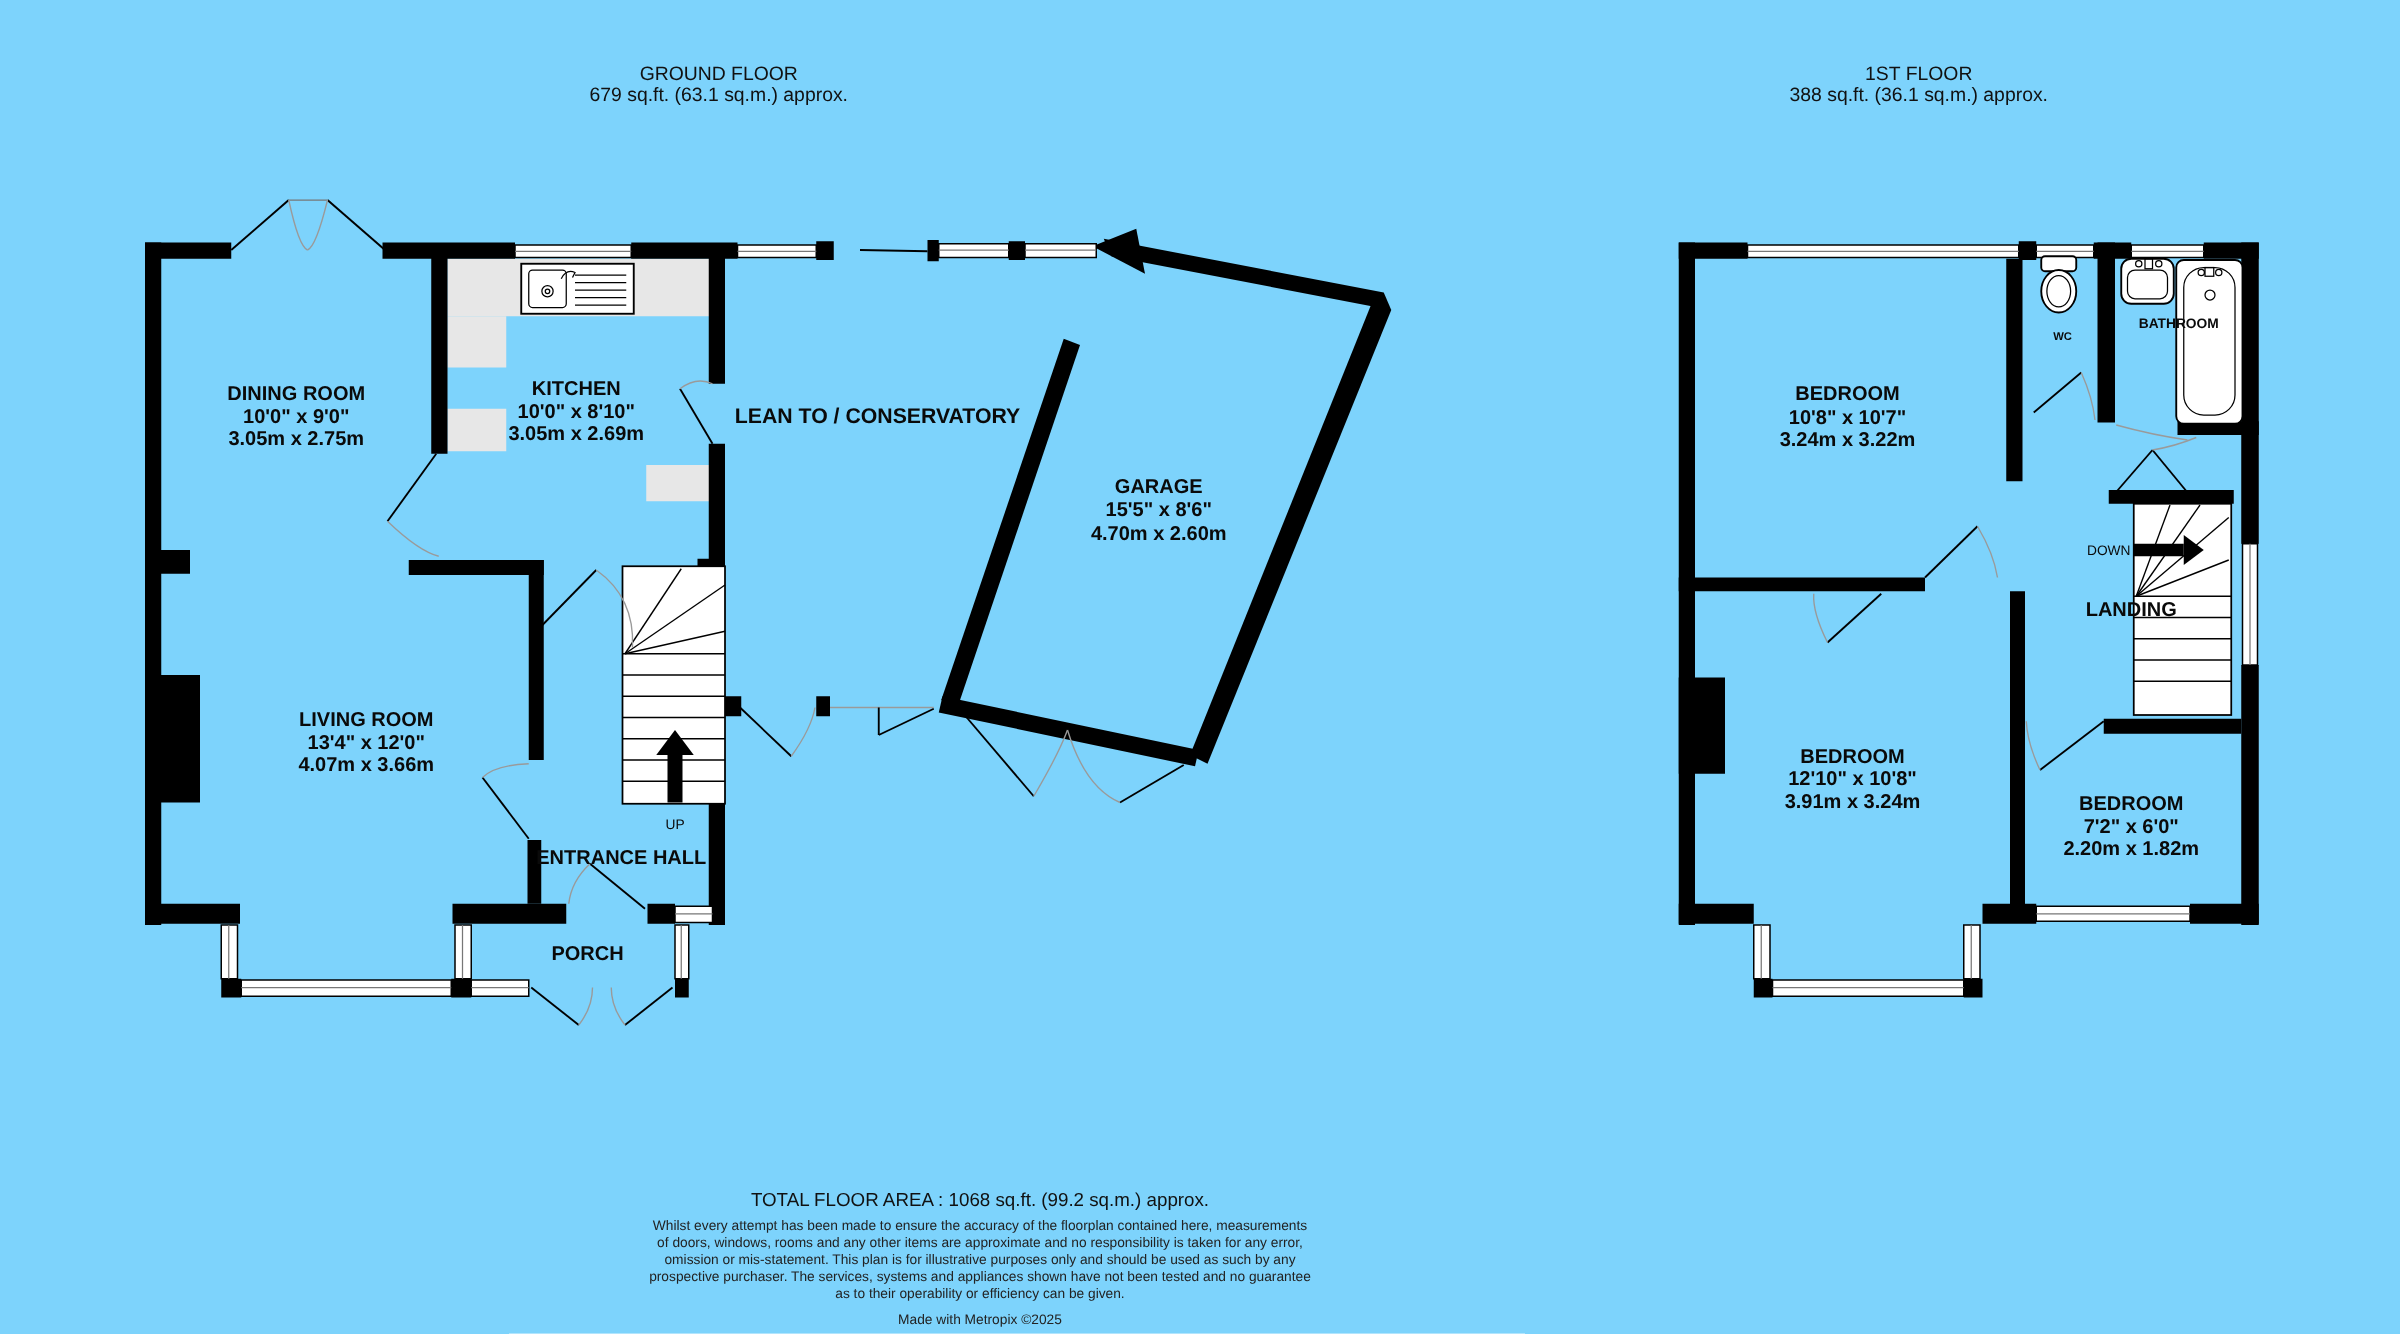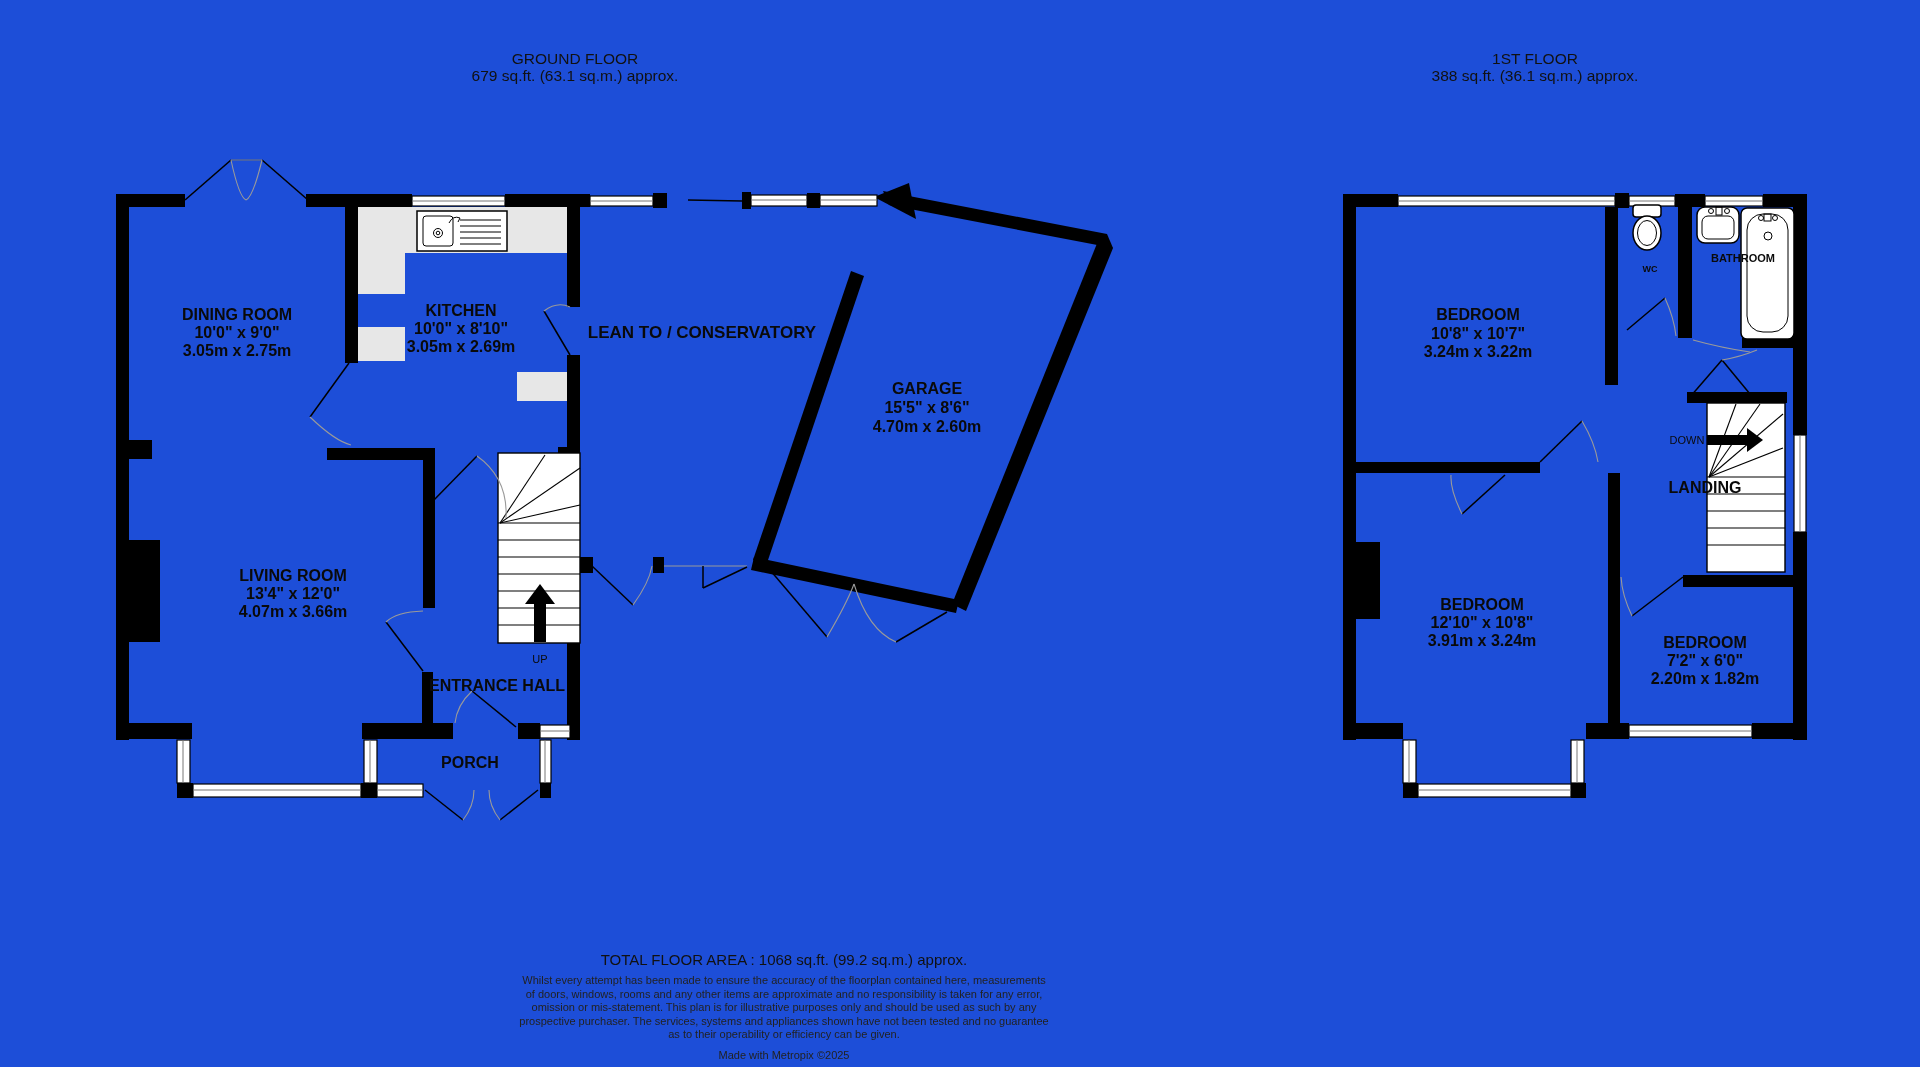--- a/index.html
+++ b/index.html
@@ -1,16 +1,16 @@
 <!DOCTYPE html>
 <html><head>
 <meta charset="utf-8">
 <style>
   html,body{margin:0;padding:0;background:#fff;}
-  .page{position:relative;width:1920px;height:1067px;background:#1d4ed8;overflow:hidden;
+  .page{position:relative;width:1920px;height:1067px;background:#7dd3fc;overflow:hidden;
         font-family:"Liberation Sans",sans-serif;}
   svg{position:absolute;left:0;top:0;}
   .wall{fill:#000;}
   .counter{fill:#e7e7e7;}
   .win{fill:#fff;stroke:#000;stroke-width:1.2;}
   .winline{stroke:#777;stroke-width:1;fill:none;}
   .thin{stroke:#000;stroke-width:1.6;fill:none;}
   .leaf{stroke:#000;stroke-width:1.5;fill:none;}
   .arc{stroke:#9a9a9a;stroke-width:1.1;fill:none;}
   .fix{fill:#fff;stroke:#000;stroke-width:1.5;}

